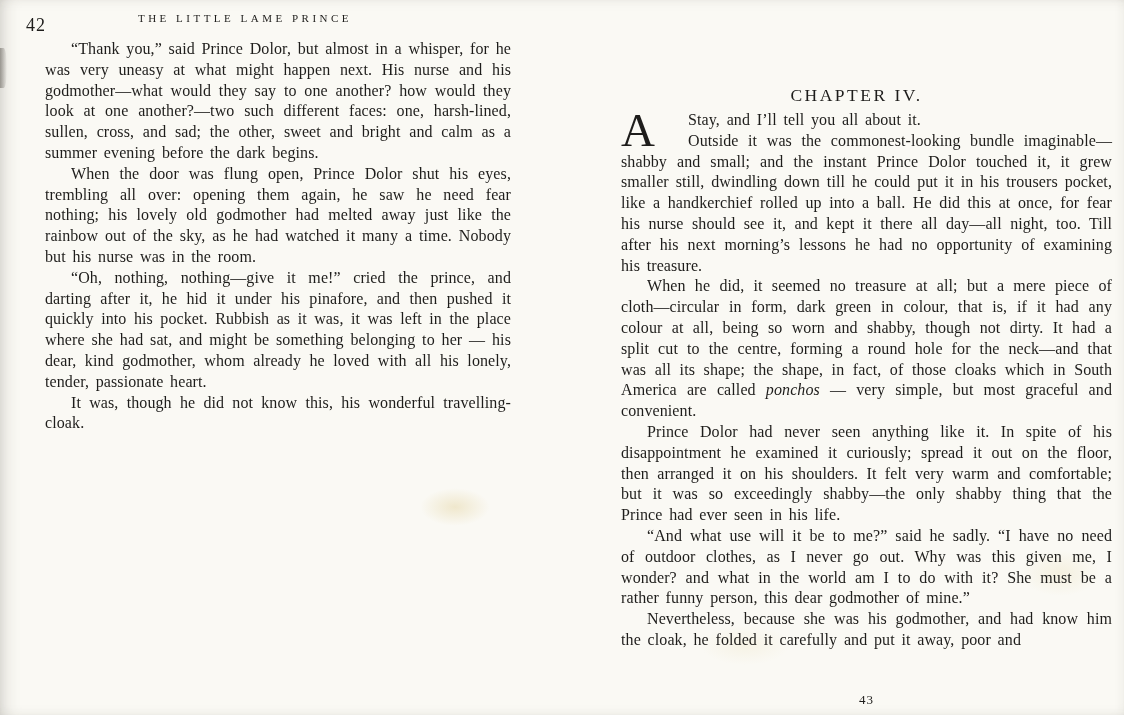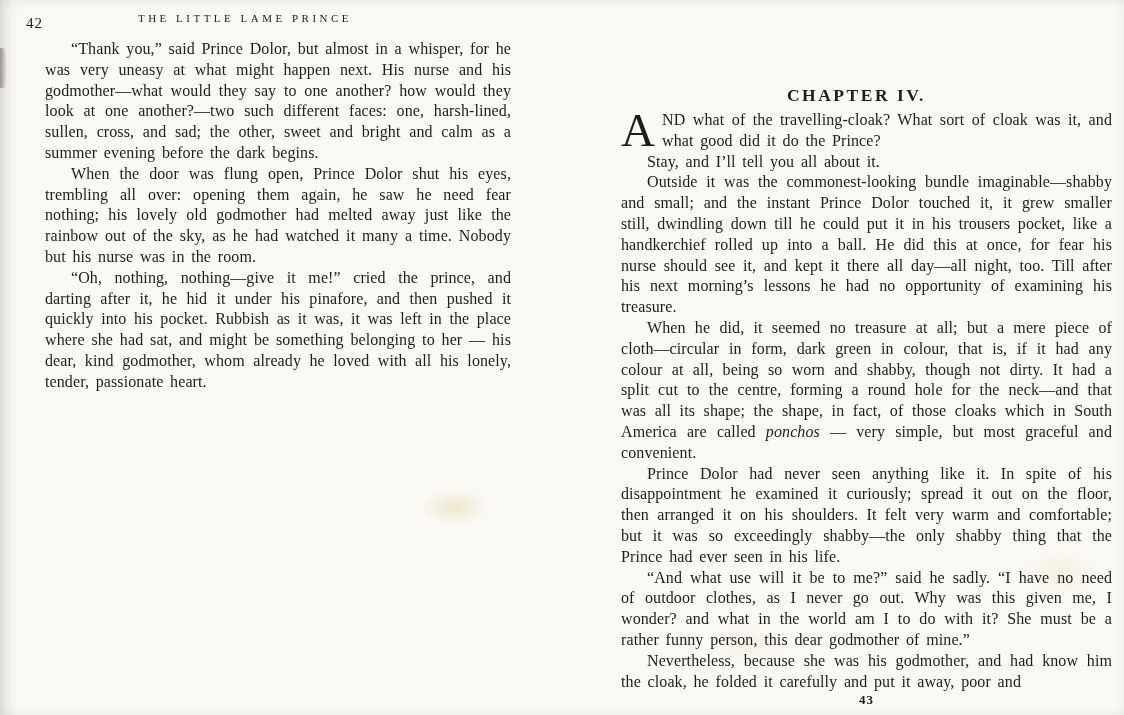--- a/index.html
+++ b/index.html
@@ -49,21 +49,21 @@
   
   .left-header {
     position: absolute;
     left: 20px; top: 12px;
     width: 466px;
     height: 24px;
   }
   .pagenum-left {
     position: absolute;
     left: 6px; top: 3px;
-    font-size: 15px;
+    font-size: 18px;
     letter-spacing: 1px;
   }
   .running-title {
     display: block;
     text-align: center;
     font-size: 11px;
     letter-spacing: 3.5px;
     white-space: nowrap;
     transform: translateX(-8px);
   }
@@ -100,32 +100,31 @@
   }
 
   
   .chapter-heading {
     position: absolute;
     left: 621px; top: 85px;
     width: 491px;
     margin: 0;
     text-align: center;
     font-size: 17.5px;
-    font-weight: bold;
+    font-weight: normal;
     letter-spacing: 2.5px;
     transform: translateX(-10px);
   }
   .folio-right {
     position: absolute;
     left: 621px; top: 692px;
     width: 491px;
     text-align: center;
     font-size: 13px;
     letter-spacing: 1px;
-    font-weight: bold;
   }
 </style>
 </head>
 <body>
 
 <div class="spread">
 
   <div class="edge-smudge"></div>
   <div class="stain stain-1"></div>
   <div class="stain stain-2"></div>
@@ -133,27 +132,28 @@
 
   <div>
     <div class="left-header">
       <span class="pagenum-left">42</span>
       <span class="running-title">THE LITTLE LAME PRINCE</span>
     </div>
     <div class="text-col" id="left-col">
         <p><span>“Thank you,” said Prince Dolor, but almost in a whisper, for he was very uneasy at what might happen next.  His nurse and his godmother—what would they say to one another? how would they look at one another?—two such different faces: one, harsh-lined, sullen, cross, and sad; the other, sweet and bright and calm as a summer evening before the dark begins.</span></p>
         <p><span>When the door was flung open, Prince Dolor shut his eyes, trembling all over: opening them again, he saw he need fear nothing; his lovely old godmother had melted away just like the rainbow out of the sky, as he had watched it many a time. Nobody but his nurse was in the room.</span></p>
         <p><span>“Oh, nothing, nothing—give it me!” cried the prince, and darting after it, he hid it under his pinafore, and then pushed it quickly into his pocket.  Rubbish as it was, it was left in the place where she had sat, and might be something belonging to her — his dear, kind godmother, whom already he loved with all his lonely, tender, passionate heart.</span></p>
+        <p><span>It was, though he did not know this, his wonderful travelling-cloak.</span></p>
       </div>
   </div>
 
   <div>
     <h2 class="chapter-heading">CHAPTER IV.</h2>
     <div class="text-col" id="right-col">
-        <p class="has-dropcap"><span class="dropcap">A</span><span>ND what of the travelling-cloak?  What sort of cloak was it, and what good did it do the Prince?</span></p>
+        <p class="has-dropcap"><span class="dropcap">A</span></p>
         <p><span>Stay, and I’ll tell you all about it.</span></p>
         <p><span>Outside it was the commonest-looking bundle imaginable—shabby and small; and the instant Prince Dolor touched it, it grew smaller still, dwindling down till he could put it in his trousers pocket, like a handkerchief rolled up into a ball.  He did this at once, for fear his nurse should see it, and kept it there all day—all night, too.  Till after his next morning’s lessons he had no opportunity of examining his treasure.</span></p>
         <p><span>When he did, it seemed no treasure at all; but a mere piece of cloth—circular in form, dark green in colour, that is, if it had any colour at all, being so worn and shabby, though not dirty.  It had a split cut to the centre, forming a round hole for the neck—and that was all its shape; the shape, in fact, of those cloaks which in South America are called </span><i>ponchos</i><span> — very simple, but most graceful and convenient.</span></p>
         <p><span>Prince Dolor had never seen anything like it.  In spite of his disappointment he examined it curiously; spread it out on the floor, then arranged it on his shoulders.  It felt very warm and comfortable; but it was so exceedingly shabby—the only shabby thing that the Prince had ever seen in his life.</span></p>
         <p><span>“And what use will it be to me?” said he sadly.  “I have no need of outdoor clothes, as I never go out.  Why was this given me, I wonder? and what in the world am I to do with it?  She must be a rather funny person, this dear godmother of mine.”</span></p>
         <p><span>Nevertheless, because she was his godmother, and had know him the cloak, he folded it carefully and put it away, poor and</span></p>
       </div>
     <div class="folio-right">43</div>
   </div>
 

